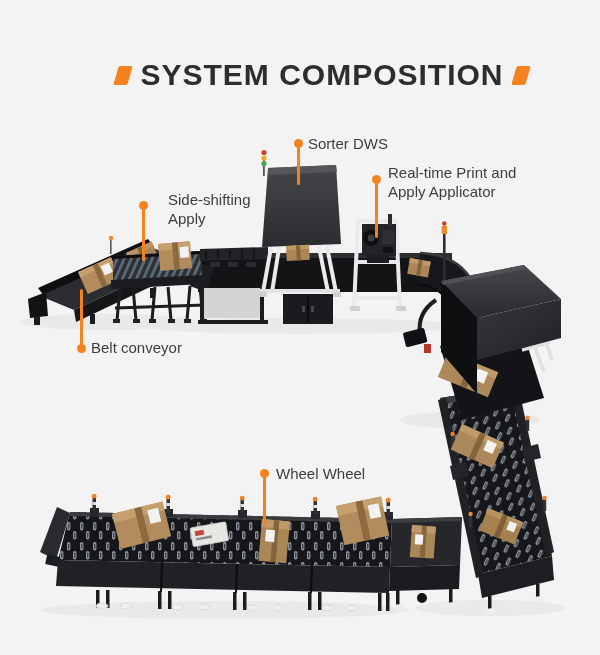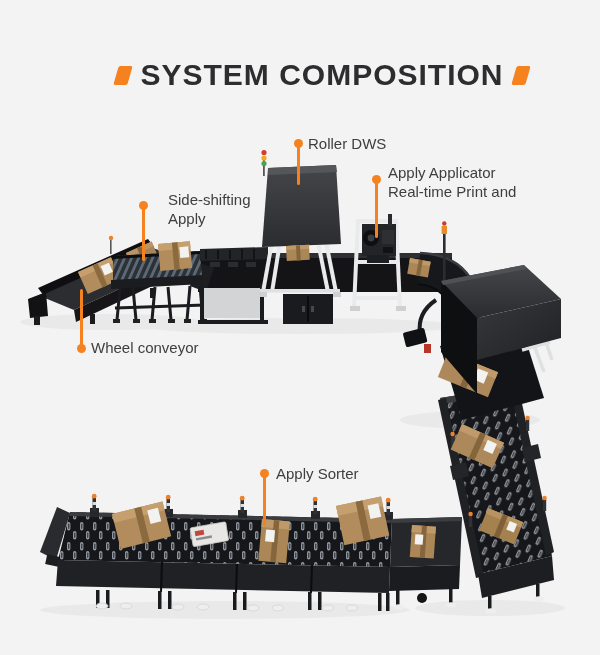--- a/index.html
+++ b/index.html
@@ -443,47 +443,47 @@
 
       <g>
         <rect x="110" y="240" width="1.6" height="14" fill="#56575b"></rect>
         <circle cx="111" cy="238" r="2.2" fill="#f08126"></circle>
       </g>
     </svg>
 
     <div class="callout" id="co-dws">
       <span class="dot"></span>
       <span class="leader"></span>
-      <div class="callout-text">Roller DWS</div>
+      <div class="callout-text">Sorter DWS</div>
     </div>
 
     <div class="callout" id="co-print">
       <span class="dot"></span>
       <span class="leader"></span>
       <div class="callout-text">
+        <div>Real-time Print and</div>
         <div>Apply Applicator</div>
-        <div>Real-time Print and</div>
       </div>
     </div>
 
     <div class="callout" id="co-roller">
       <span class="dot"></span>
       <span class="leader"></span>
       <div class="callout-text">
         <div>Side-shifting</div>
         <div>Apply</div>
       </div>
     </div>
 
     <div class="callout" id="co-belt">
       <span class="dot"></span>
       <span class="leader"></span>
-      <div class="callout-text">Wheel conveyor</div>
+      <div class="callout-text">Belt conveyor</div>
     </div>
 
     <div class="callout" id="co-sorter">
       <span class="dot"></span>
       <span class="leader"></span>
-      <div class="callout-text">Apply Sorter</div>
+      <div class="callout-text">Wheel Wheel</div>
     </div>
 
   </div>
 </div>
 
 </body></html>

